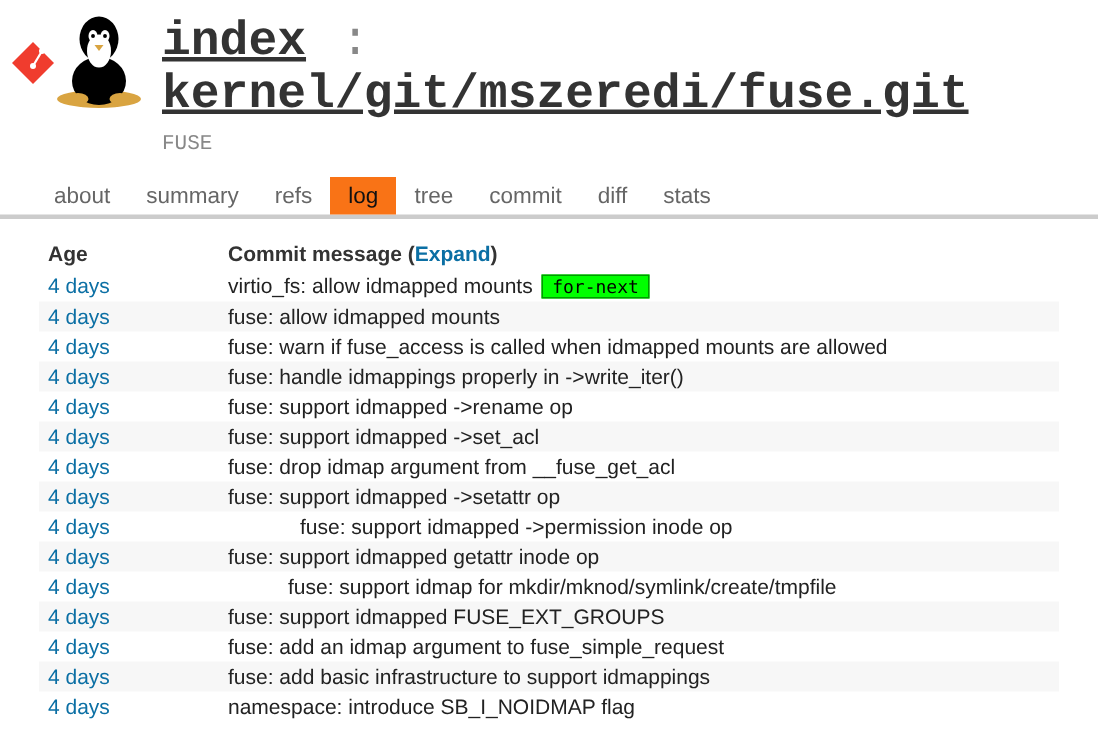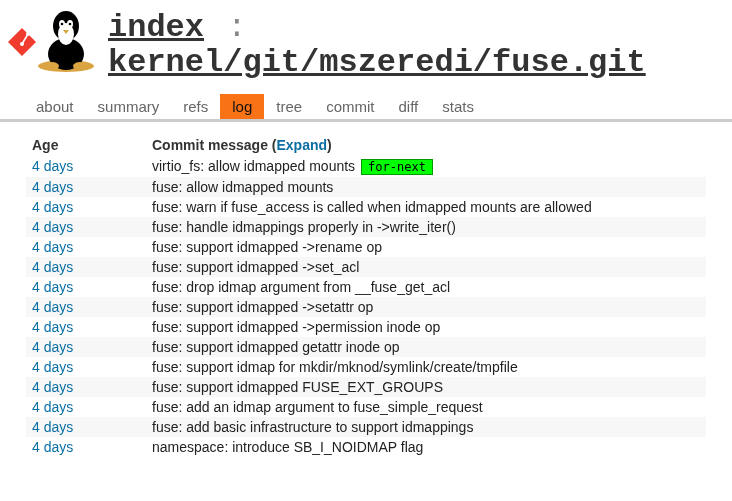--- a/index.html
+++ b/index.html
@@ -47,20 +47,21 @@
       <ellipse cx="44" cy="62" rx="7" ry="4" fill="#d9a441"></ellipse>
       <ellipse cx="72" cy="62" rx="7" ry="4" fill="#d9a441"></ellipse>
     </svg>
   </div>
   <div class="title-block">
     <div class="title-line">
       <a href="#" class="index">index</a>
       <span class="colon">:</span>
       <a href="#" class="repo">kernel/git/mszeredi/fuse.git</a>
     </div>
+    <div class="subtitle">FUSE</div>
   </div>
 </div>
 
 <div class="tabs" id="tabs-container"><a href="#">about</a><a href="#">summary</a><a href="#">refs</a><a href="#" class="active">log</a><a href="#">tree</a><a href="#">commit</a><a href="#">diff</a><a href="#">stats</a></div>
 
 <table class="log-table">
   <thead>
     <tr>
       <th class="age-col">Age</th>
       <th>
@@ -96,29 +97,29 @@
       <tr>
         <td><a href="#" class="age-link">4 days</a></td>
         <td><a href="#" class="msg" style="text-decoration: none; color: rgb(34, 34, 34);">fuse: drop idmap argument from __fuse_get_acl</a></td>
       </tr>
       <tr class="odd">
         <td><a href="#" class="age-link">4 days</a></td>
         <td><a href="#" class="msg" style="text-decoration: none; color: rgb(34, 34, 34);">fuse: support idmapped -&gt;setattr op</a></td>
       </tr>
       <tr>
         <td><a href="#" class="age-link">4 days</a></td>
-        <td><a href="#" class="msg" style="text-decoration: none; color: rgb(34, 34, 34);">fuse: support idmapped -&gt;permission inode op</a></td>
+        <td><a href="#" class="msg" style="text-decoration: none; color: rgb(34, 34, 34); margin-left: 48px;">fuse: support idmapped -&gt;permission inode op</a></td>
       </tr>
       <tr class="odd">
         <td><a href="#" class="age-link">4 days</a></td>
         <td><a href="#" class="msg" style="text-decoration: none; color: rgb(34, 34, 34);">fuse: support idmapped getattr inode op</a></td>
       </tr>
       <tr>
         <td><a href="#" class="age-link">4 days</a></td>
-        <td><a href="#" class="msg" style="text-decoration: none; color: rgb(34, 34, 34);">fuse: support idmap for mkdir/mknod/symlink/create/tmpfile</a></td>
+        <td><a href="#" class="msg" style="text-decoration: none; color: rgb(34, 34, 34); margin-left: 40px;">fuse: support idmap for mkdir/mknod/symlink/create/tmpfile</a></td>
       </tr>
       <tr class="odd">
         <td><a href="#" class="age-link">4 days</a></td>
         <td><a href="#" class="msg" style="text-decoration: none; color: rgb(34, 34, 34);">fuse: support idmapped FUSE_EXT_GROUPS</a></td>
       </tr>
       <tr>
         <td><a href="#" class="age-link">4 days</a></td>
         <td><a href="#" class="msg" style="text-decoration: none; color: rgb(34, 34, 34);">fuse: add an idmap argument to fuse_simple_request</a></td>
       </tr>
       <tr class="odd">

